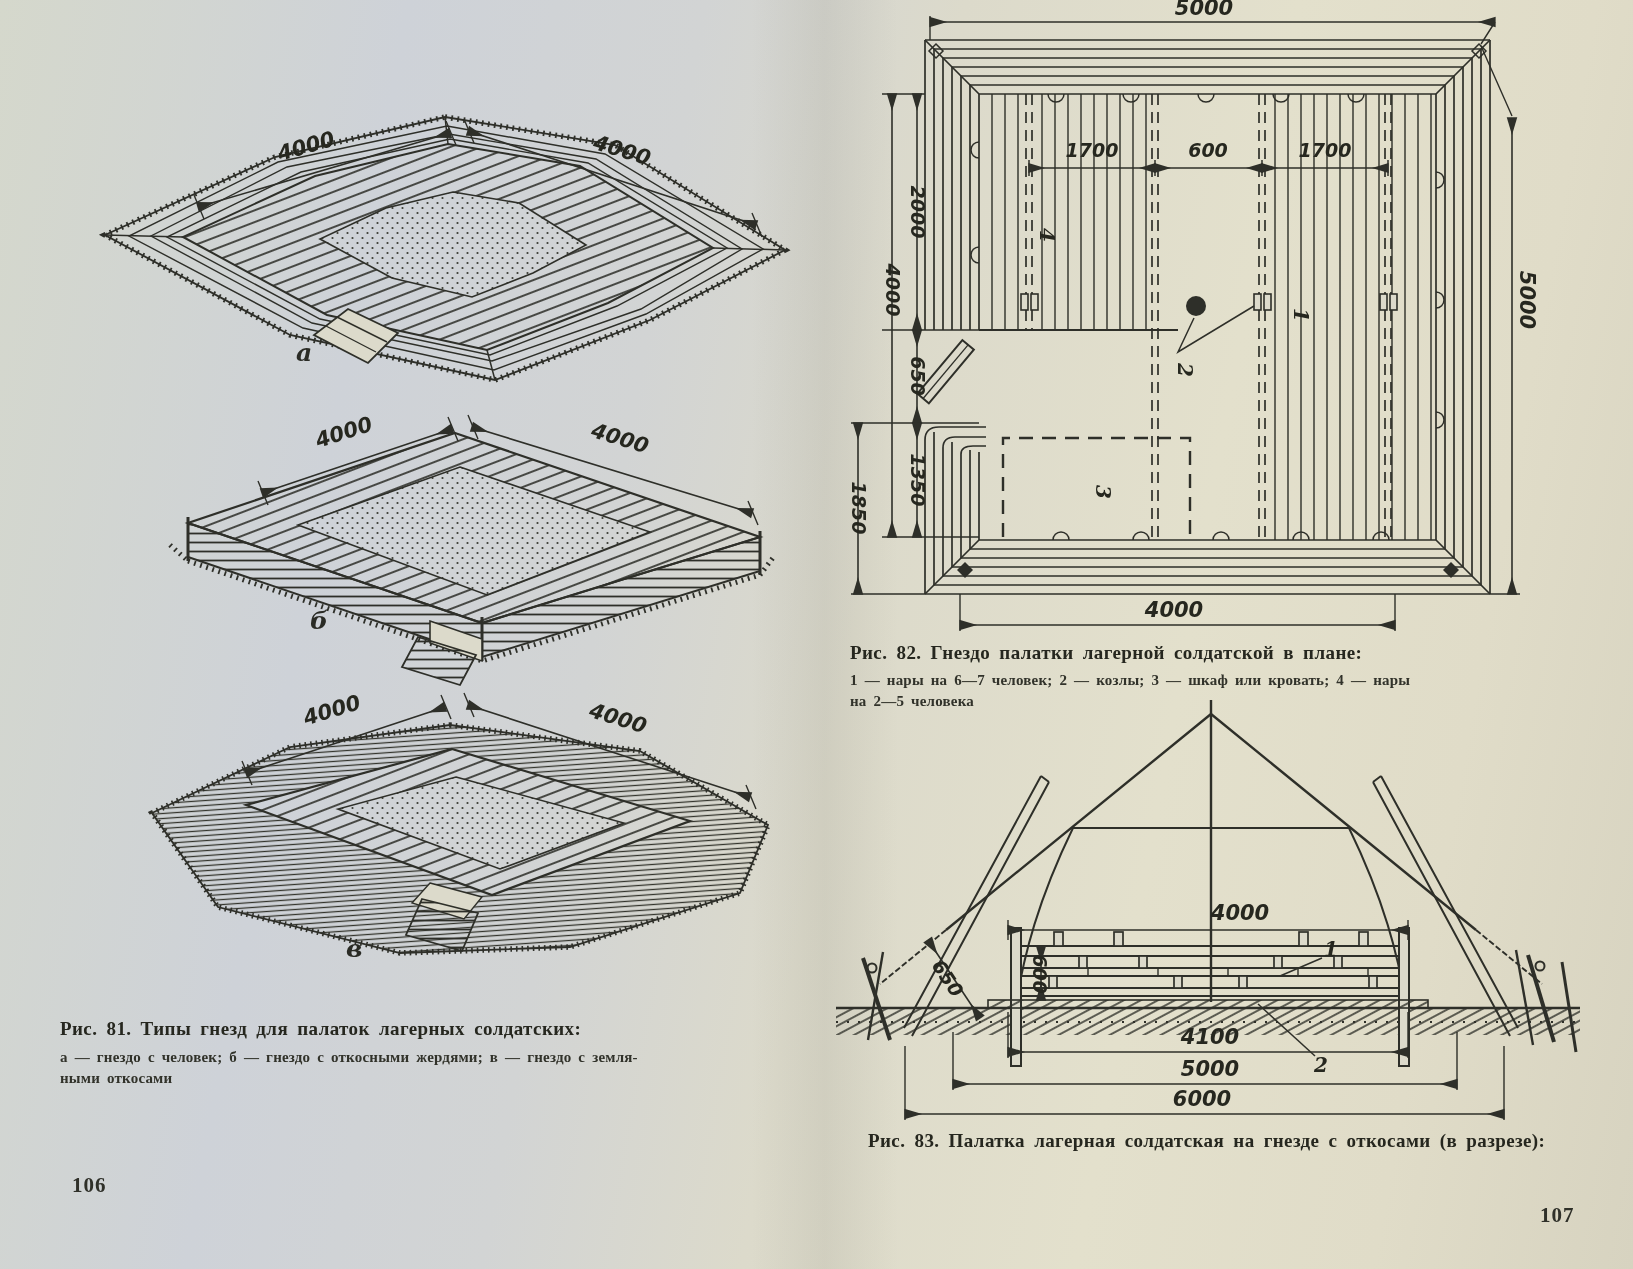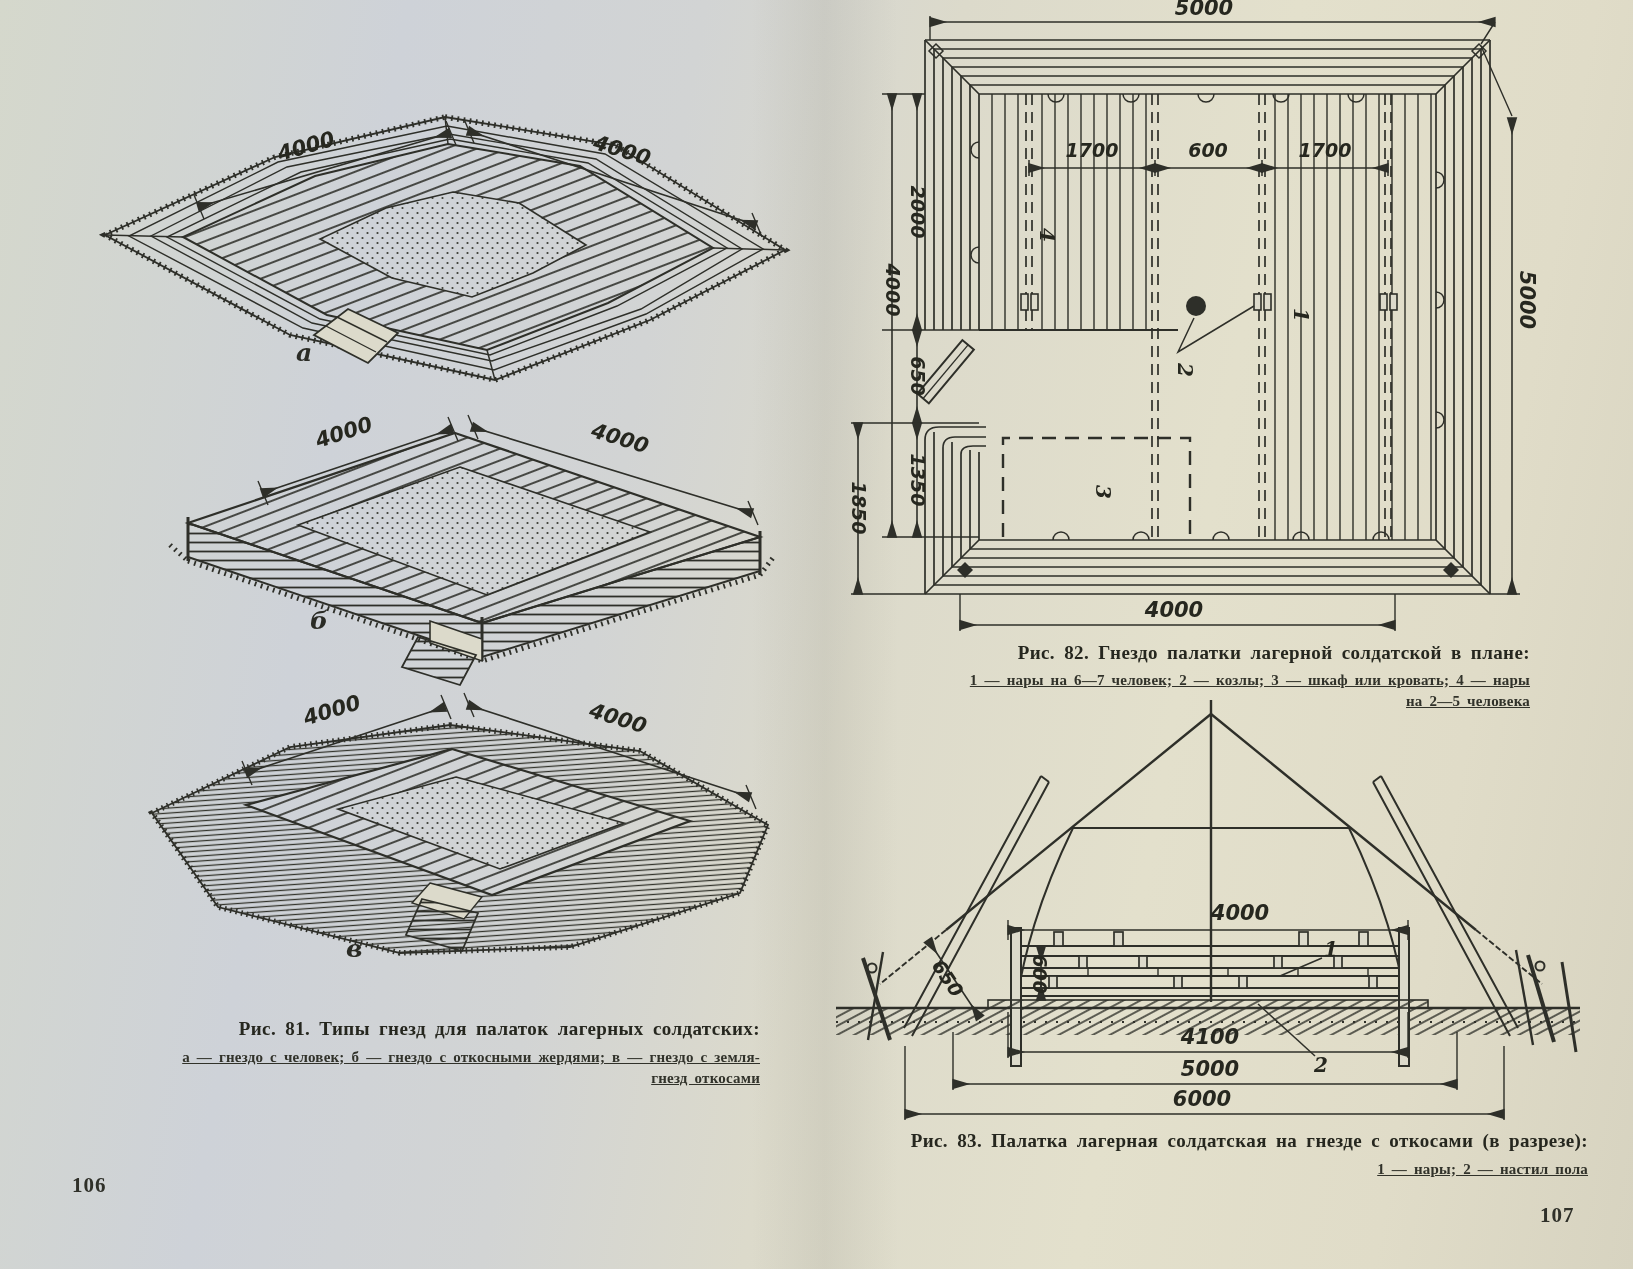--- a/index.html
+++ b/index.html
@@ -5,23 +5,23 @@
   html,body{margin:0;padding:0;}
   body{width:1633px;height:1269px;overflow:hidden;position:relative;
        font-family:"Liberation Serif",serif;}
   .spread{position:absolute;inset:0;
     background:
       linear-gradient(90deg, rgba(100,105,95,0) 46%, rgba(95,95,85,.10) 50.5%, rgba(100,105,95,0) 55%),
       linear-gradient(100deg,#d5d8cc 0%,#ced2d8 22%,#d2d4d4 38%,#dcdacb 52%,#e3e0cc 70%,#e0dcc8 86%,#d7d3c0 100%);
   }
   .page-num{position:absolute;font:700 21px "Liberation Serif",serif;color:#2f3029;letter-spacing:1px;margin-top:21px;}
   .fig-letter{position:absolute;font:italic 700 25px "DejaVu Serif",serif;color:#2a2b25;}
-  .cap{position:absolute;text-align:right;color:#26271f;}
+  .cap{position:absolute;text-align:left;color:#26271f;}
   .cap-title{font:700 19px/1.35 "Liberation Serif",serif;letter-spacing:.4px;word-spacing:4px;}
-  .cap-leg{font:700 15px/1.4 "Liberation Serif",serif;letter-spacing:.2px;word-spacing:3px;color:#31322a;text-decoration:underline;}
+  .cap-leg{font:700 15px/1.4 "Liberation Serif",serif;letter-spacing:.2px;word-spacing:3px;color:#31322a;}
   svg{position:absolute;overflow:visible;}
   svg text{user-select:none;}
   .dim{font:italic 700 21px "DejaVu Sans",sans-serif;fill:#26271f;}
   .dimS{font:italic 700 19px "DejaVu Sans",sans-serif;fill:#26271f;}
   .plbl{font:italic 700 20px "DejaVu Serif",serif;fill:#26271f;}
   .ln{stroke:#2e2f29;fill:none;}
 </style>
 </head>
 <body>
 
@@ -150,21 +150,21 @@
       <path class="ln" stroke-width="1.6" d="M368,50 L650,142" marker-start="url(#mA)" marker-end="url(#mA)"></path>
       <path class="ln" stroke-width="1.4" d="M364,38 L374,62 M646,130 L656,154"></path>
       <text class="dim" text-anchor="middle" transform="rotate(17 516 70)" x="516" y="70">4000</text>
     </g>
   </svg>
   <div class="fig-letter" style="left:346px;top:934px">в</div>
 
   <div class="cap" style="left:60px;top:1016px;width:700px">
     <div class="cap-title">Рис. 81. Типы гнезд для палаток лагерных солдатских:</div>
     <div class="cap-leg" style="margin-top:5px">а — гнездо с человек; б — гнездо с откосными жердями; в — гнездо с земля-</div>
-    <div class="cap-leg">гнезд откосами</div>
+    <div class="cap-leg">ными откосами</div>
   </div>
 
   <div class="page-num" style="left:72px;top:1152px">106</div>
 </div>
 
 <div>
 
   <svg style="left:826px;top:0px" width="710" height="645" viewBox="0 0 710 645">
 
     <g class="ln" stroke-width="1.7">
@@ -360,19 +360,18 @@
     </g>
     <g>
       <path class="ln" stroke-width="1.4" d="M77,346V420 M676,346V420"></path>
       <path class="ln" stroke-width="1.6" d="M77,414H676" marker-start="url(#mA)" marker-end="url(#mA)"></path>
       <text class="dim" text-anchor="middle" x="374" y="406">6000</text>
     </g>
   </svg>
 
   <div class="cap" style="left:868px;top:1128px;width:720px">
     <div class="cap-title">Рис. 83. Палатка лагерная солдатская на гнезде с откосами (в разрезе):</div>
-    <div class="cap-leg" style="margin-top:5px">1 — нары; 2 — настил пола</div>
   </div>
 
   <div class="page-num" style="left:1540px;top:1182px">107</div>
 </div>
 
 </div>
 
 </body></html>

